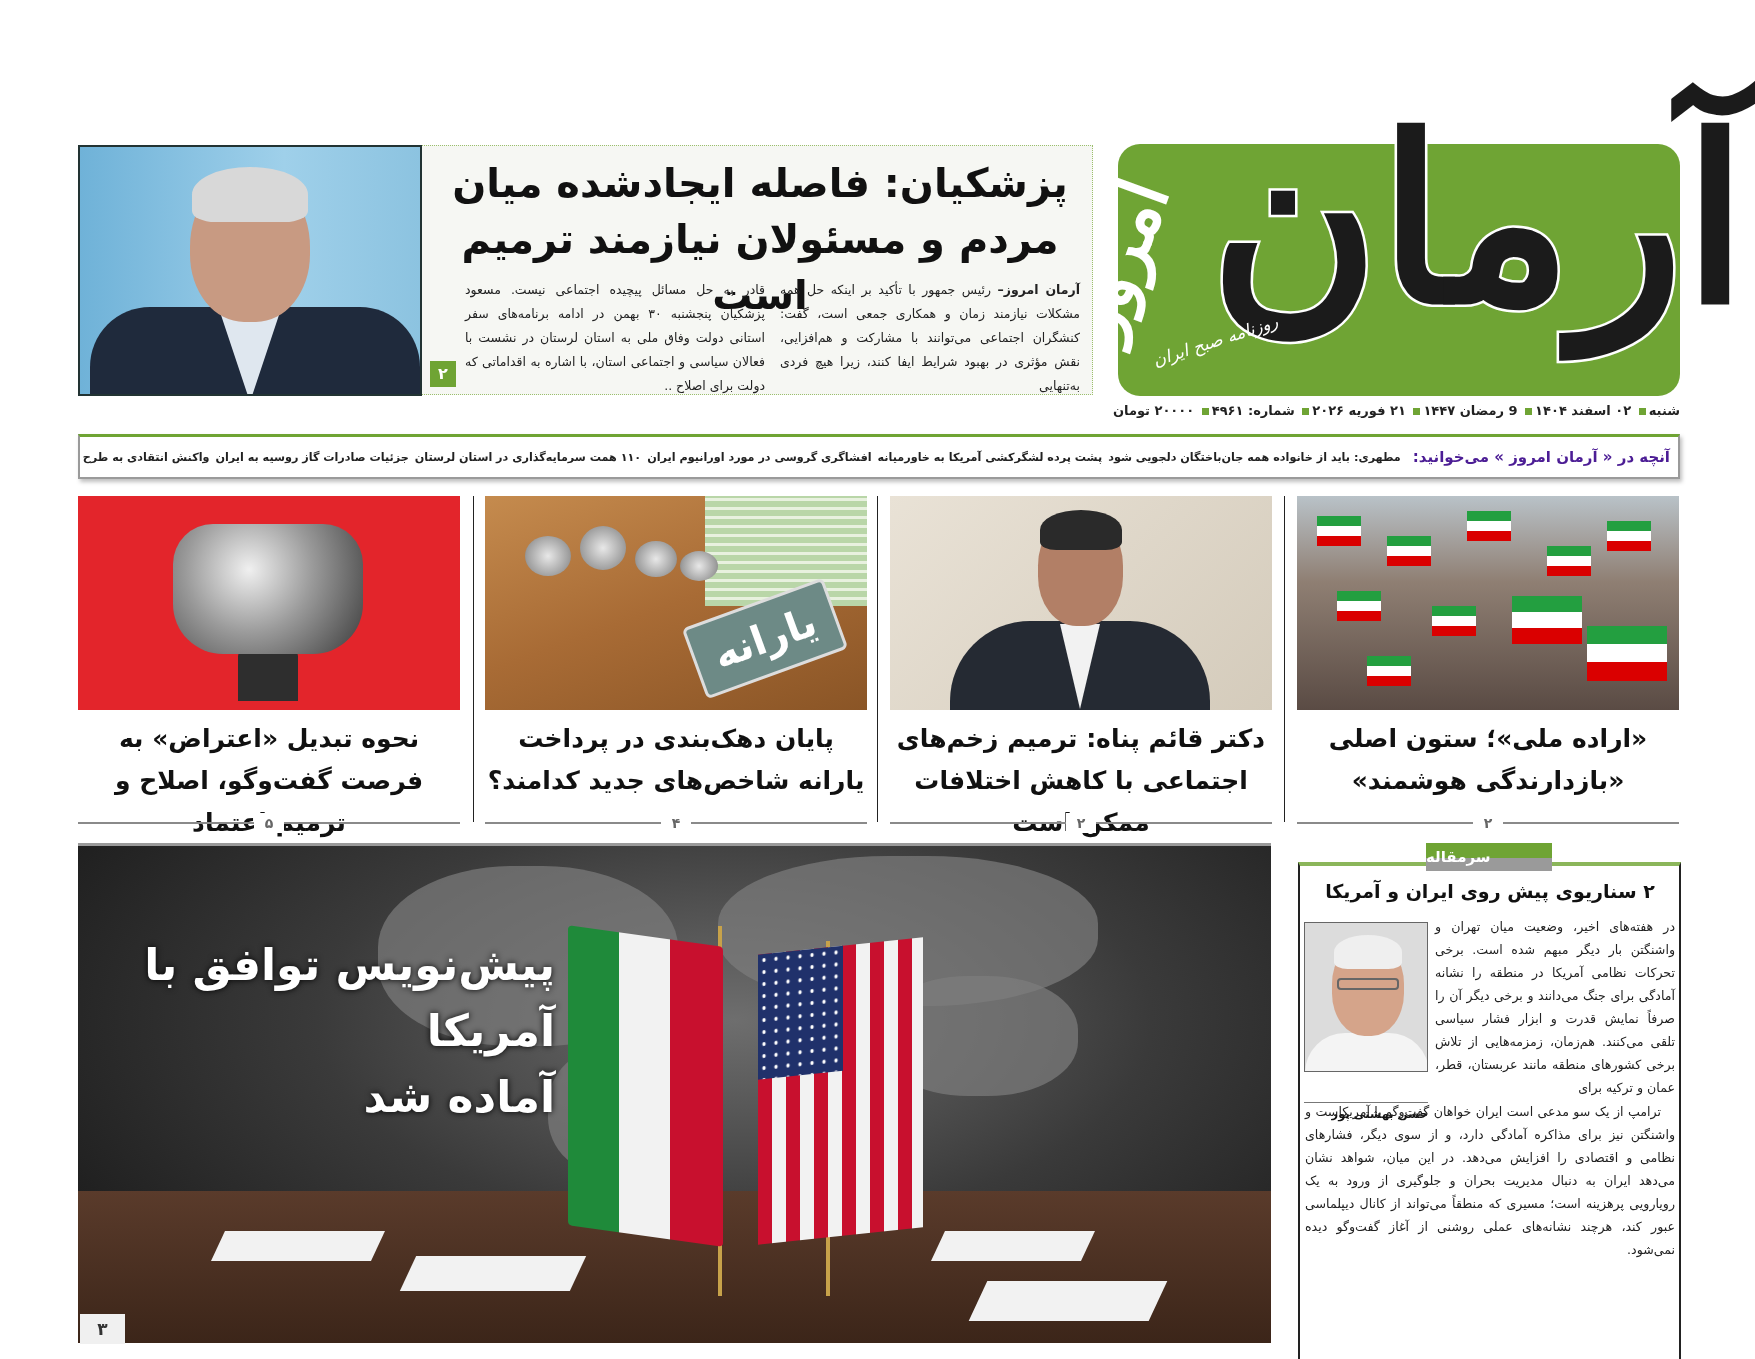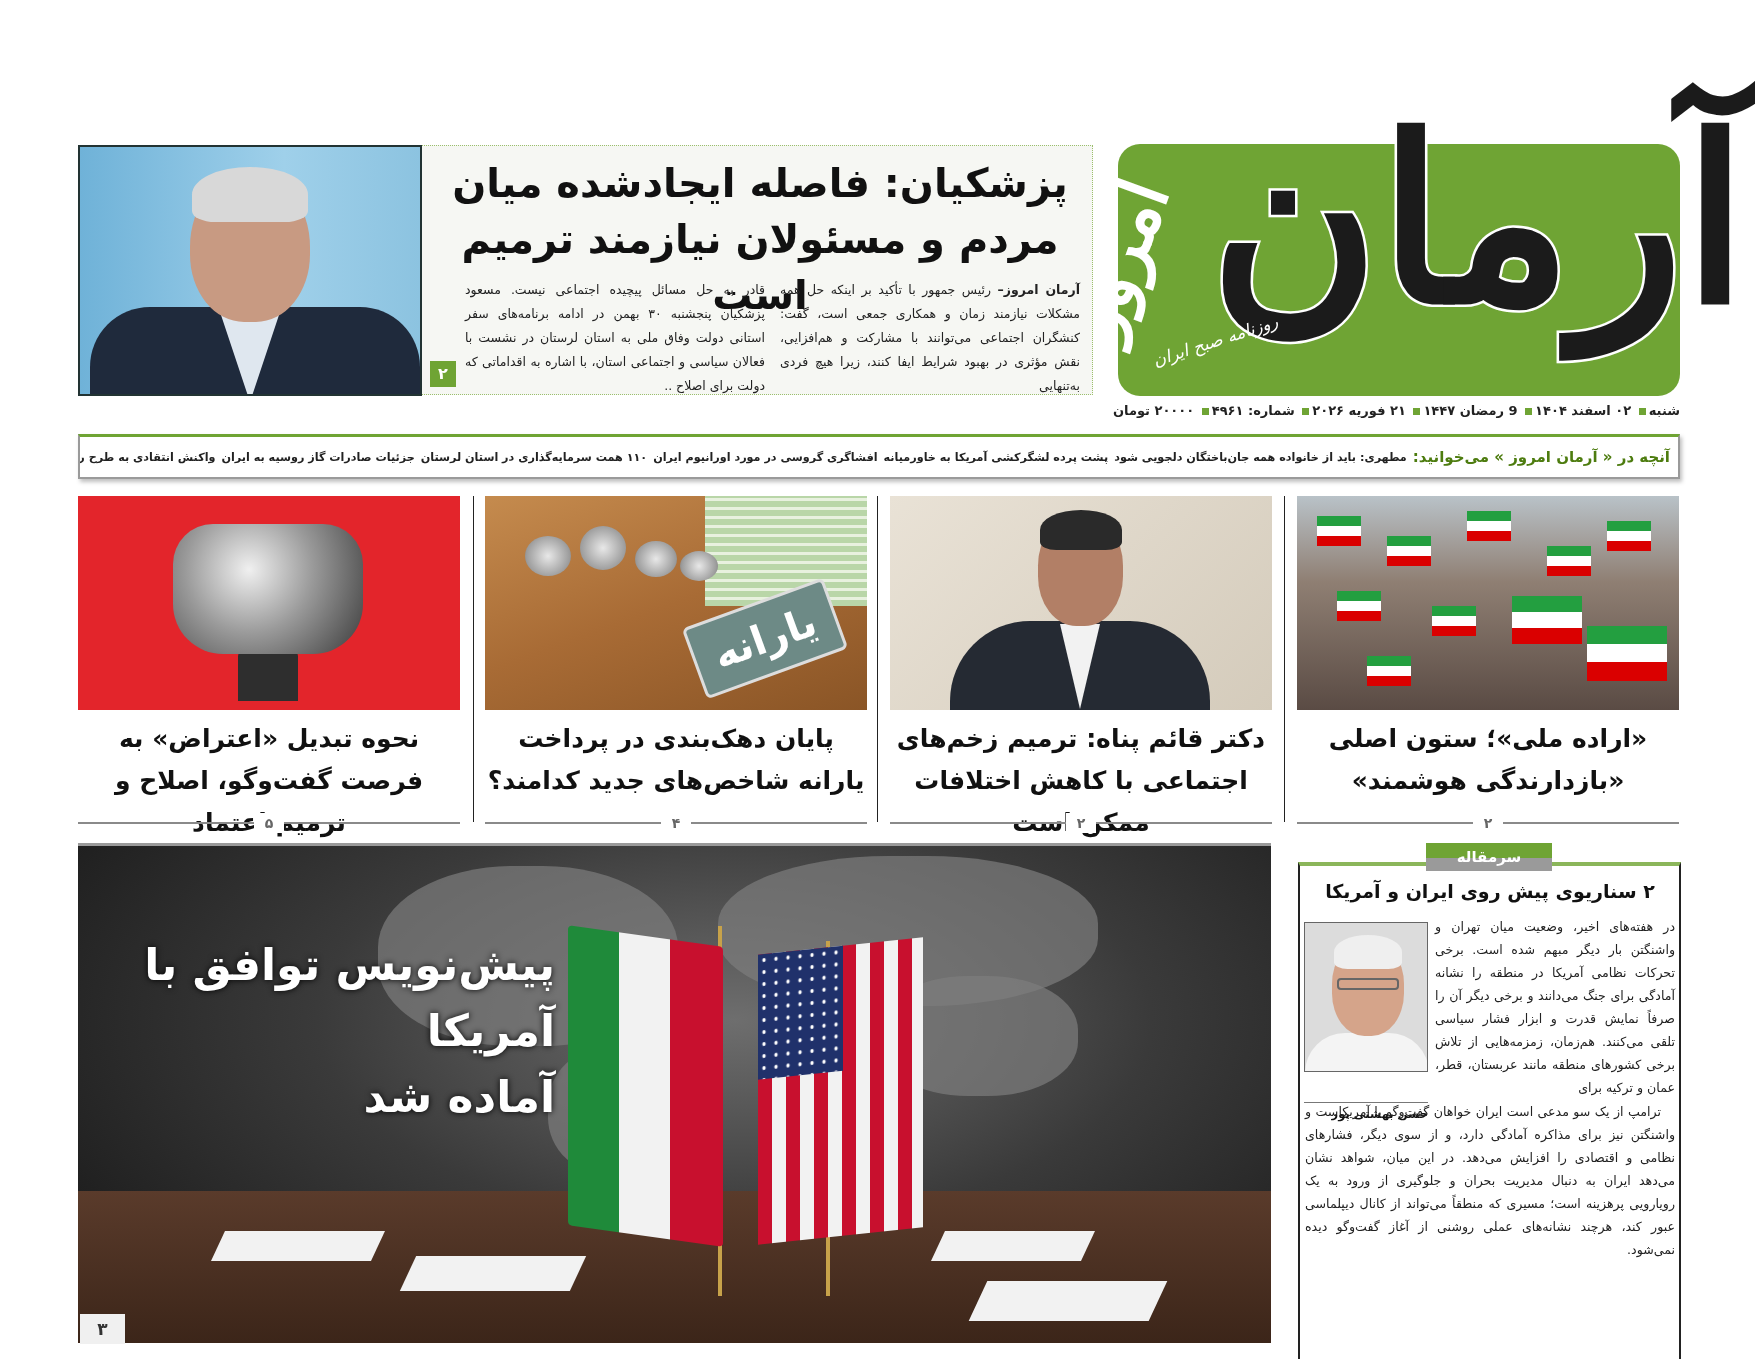--- a/index.html
+++ b/index.html
@@ -22,21 +22,21 @@
   .lead-photo .hair { position: absolute; left: 112px; top: 20px; width: 116px; height: 55px; border-radius: 50% 50% 20% 20%; background: #d8d8d8; }
   .lead-photo .suit { position: absolute; left: 10px; top: 160px; width: 330px; height: 110px; border-radius: 60px 60px 0 0; background: #1f2a3c; }
   .lead-photo .shirt { position: absolute; left: 140px; top: 165px; width: 60px; height: 90px; background: #dfe7ef; clip-path: polygon(0 0,100% 0,50% 100%); }
   .lead-headline { left: 440px; top: 155px; width: 640px; height: 120px; font-weight: bold; font-size: 40px; line-height: 56px; text-align: center; color: #111; }
   .lead-col { top: 278px; width: 300px; height: 100px; font-size: 12.5px; line-height: 24px; color: #222; text-align: justify; }
   .lead-col b { font-weight: bold; }
   .page-badge-green { left: 430px; top: 361px; width: 26px; height: 26px; background: #6fa434; color: #fff; font-weight: bold; font-size: 16px; text-align: center; line-height: 26px; }
 
   
   .ticker { left: 78px; top: 434px; width: 1602px; height: 45px; border: 2px solid #9a9a9a; border-top: 3px solid #6fa434; box-shadow: 2px 3px 4px rgba(0,0,0,0.25); background: #fff; display: flex; align-items: center; justify-content: flex-start; padding: 0 8px; white-space: nowrap; overflow: hidden; font-size: 11.2px; font-weight: bold; color: #222; }
-  .ticker .lead { color: #4d7c0f; font-size: 15px; }
+  .ticker .lead { color: #4c1d95; font-size: 15px; margin-left: 6px; }
   .ticker .sq { display: inline-block; width: 9px; height: 9px; background: #6fa434; margin: 0 3px; vertical-align: middle; }
 
   
   .card-img { top: 496px; width: 382px; height: 214px; overflow: hidden; }
   .card-head { top: 718px; width: 382px; height: 92px; font-weight: bold; font-size: 25px; line-height: 42px; text-align: center; color: #111; }
   .card-rule { top: 822px; width: 382px; height: 2px; background: #8a8a8a; }
   .card-num { top: 813px; width: 30px; height: 20px; background: #fff; font-size: 14px; font-weight: bold; color: #666; text-align: center; line-height: 20px; }
   .vrule { top: 496px; width: 1px; height: 326px; background: #222; }
 
   .img-red { background: #e3252b; }
@@ -64,21 +64,21 @@
   .paper { position: absolute; background: #f2f2f2; transform: skewX(-25deg); }
   .flag-ir { position: absolute; left: 490px; top: 90px; width: 155px; height: 300px; background: linear-gradient(90deg,#1f8a3a 0 33%,#f2f2f2 33% 66%,#c8102e 66% 100%); transform: skewY(8deg); border-radius: 4px; }
   .flag-us { position: absolute; left: 680px; top: 100px; width: 165px; height: 290px; background: repeating-linear-gradient(90deg,#c8102e 0 14px,#f2f2f2 14px 28px); transform: skewY(-6deg); }
   .flag-us .canton { position: absolute; left: 0; top: 0; width: 85px; height: 125px; background: radial-gradient(circle,#fff 1.6px,transparent 2px) 0 0/12px 12px, #20316b; }
   .pole { position: absolute; width: 4px; background: #c7a24a; }
   .main-headline { left: 95px; top: 932px; width: 460px; height: 230px; color: #fff; font-weight: bold; font-size: 44px; line-height: 66px; text-align: right; text-shadow: 0 0 6px #000; }
   .main-num { left: 80px; top: 1314px; width: 45px; height: 30px; background: #f0f0f0; color: #333; font-weight: bold; font-size: 17px; text-align: center; line-height: 30px; }
 
   
   .ed-box { left: 1298px; top: 862px; width: 383px; height: 497px; border-left: 2px solid #222; border-right: 2px solid #222; border-top: 4px solid #8bb65a; }
-  .ed-tab { left: 1426px; top: 843px; width: 126px; height: 28px; background: linear-gradient(180deg,#6fa434 0 55%,#9a9a9a 55% 100%); color: #fff; font-weight: bold; font-size: 15px; text-align: center; line-height: 28px; }
+  .ed-tab { left: 1426px; top: 843px; width: 126px; height: 28px; background: linear-gradient(180deg,#6fa434 0 55%,#9a9a9a 55% 100%); color: #fff; font-weight: bold; font-size: 15px; text-align: left; line-height: 28px; }
   .ed-title { left: 1305px; top: 880px; width: 370px; height: 34px; font-weight: bold; font-size: 19px; text-align: center; color: #111; }
   .ed-photo { left: 1304px; top: 922px; width: 124px; height: 150px; background: #dcdcdc; border: 1px solid #666; overflow: hidden; }
   .ed-photo .h { position: absolute; left: 27px; top: 18px; width: 72px; height: 95px; border-radius: 45%; background: #d5a48a; }
   .ed-photo .hr { position: absolute; left: 29px; top: 12px; width: 68px; height: 34px; border-radius: 50% 50% 20% 20%; background: #efefef; }
   .ed-photo .gl { position: absolute; left: 32px; top: 55px; width: 62px; height: 12px; border: 2px solid #666; border-radius: 4px; }
   .ed-photo .sh { position: absolute; left: 0; top: 110px; width: 124px; height: 45px; background: #f4f4f4; border-radius: 40px 40px 0 0; }
   .ed-author { left: 1304px; top: 1075px; width: 124px; height: 22px; font-weight: bold; font-size: 11.5px; text-align: right; color: #111; margin-top: 32px; }
   .ed-author-rule { left: 1304px; top: 1102px; width: 124px; height: 1px; background: #777; }
   .ed-text-right { left: 1435px; top: 915px; width: 240px; height: 185px; font-size: 12.6px; line-height: 23px; text-align: justify; text-align-last: right; color: #222; }
   .ed-text-full { left: 1305px; top: 1100px; width: 370px; height: 259px; font-size: 12.6px; line-height: 23px; text-align: justify; text-align-last: right; color: #222; }

